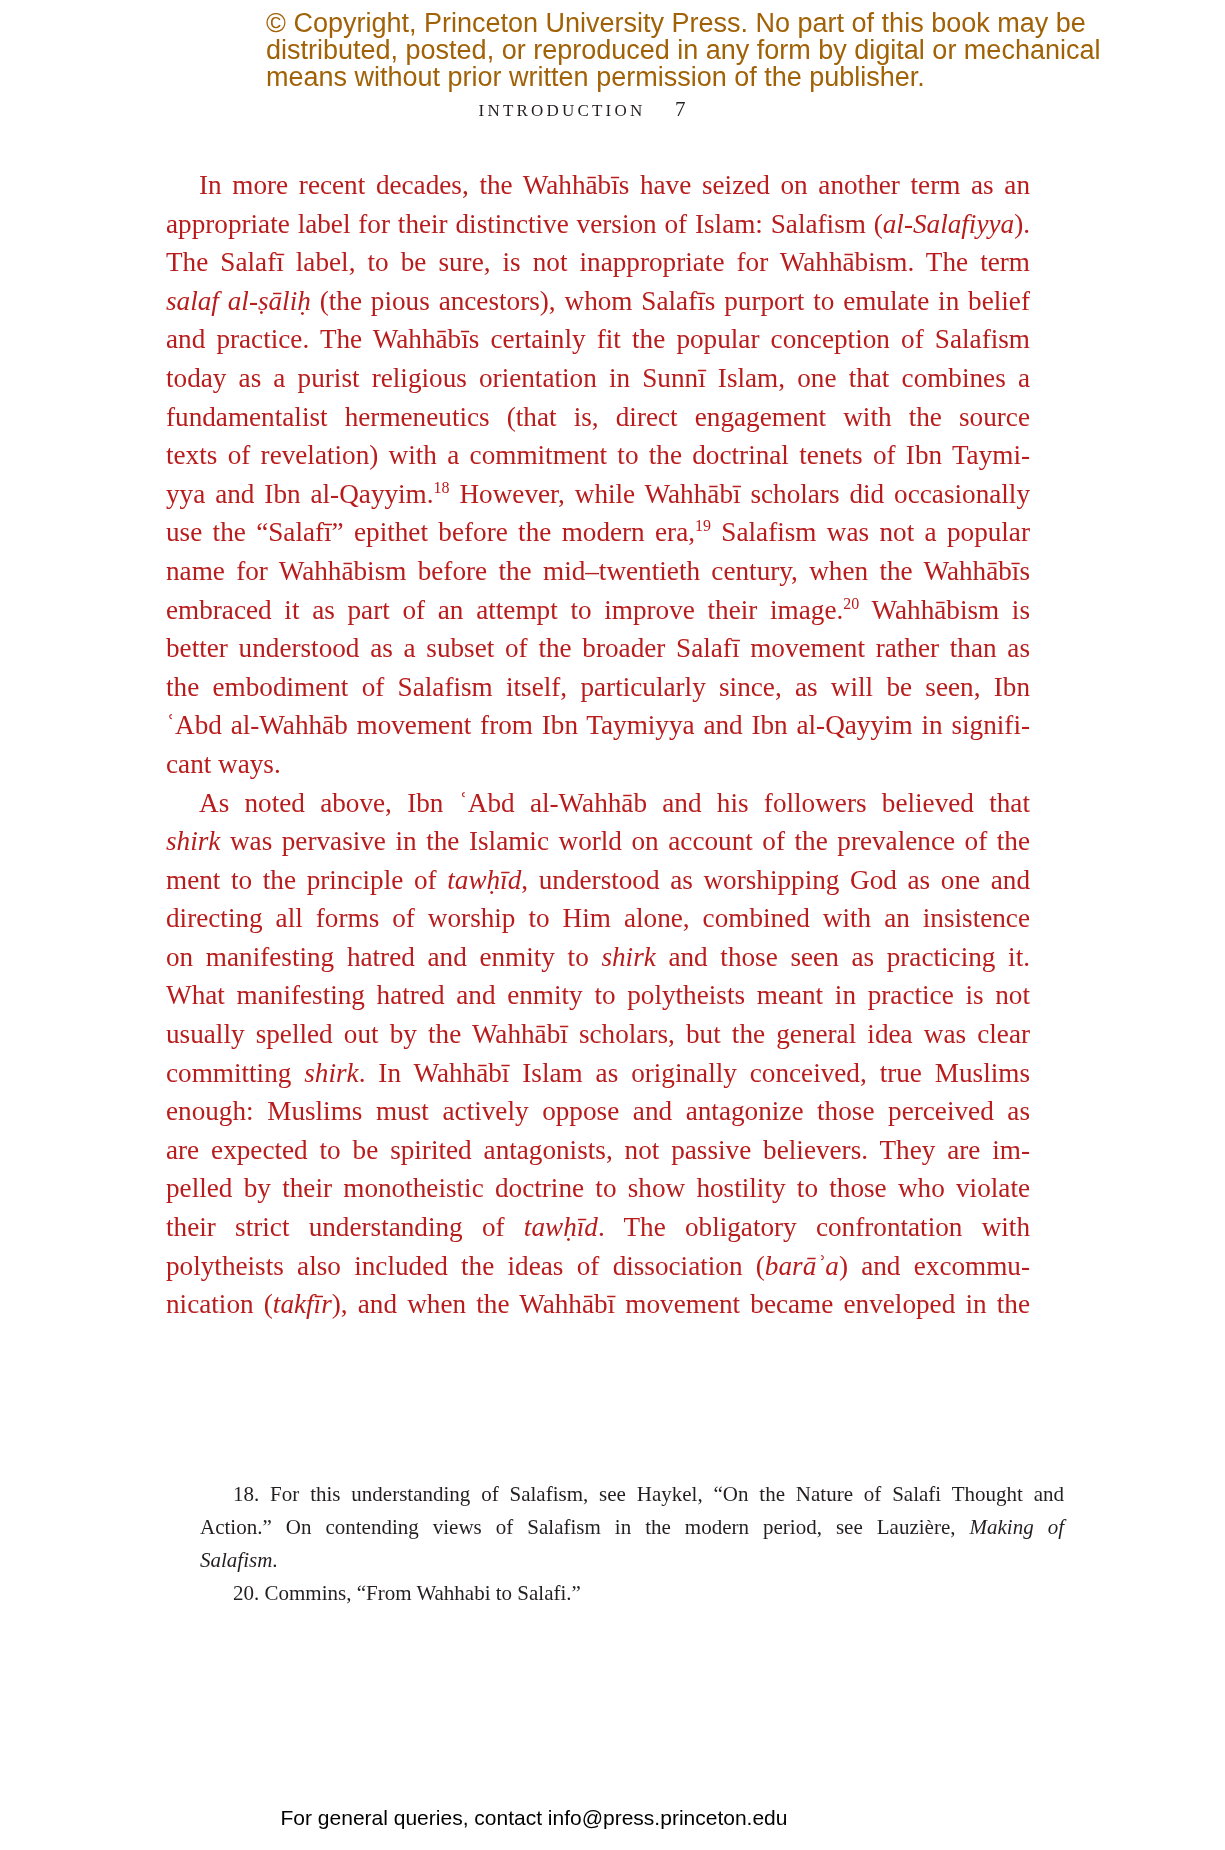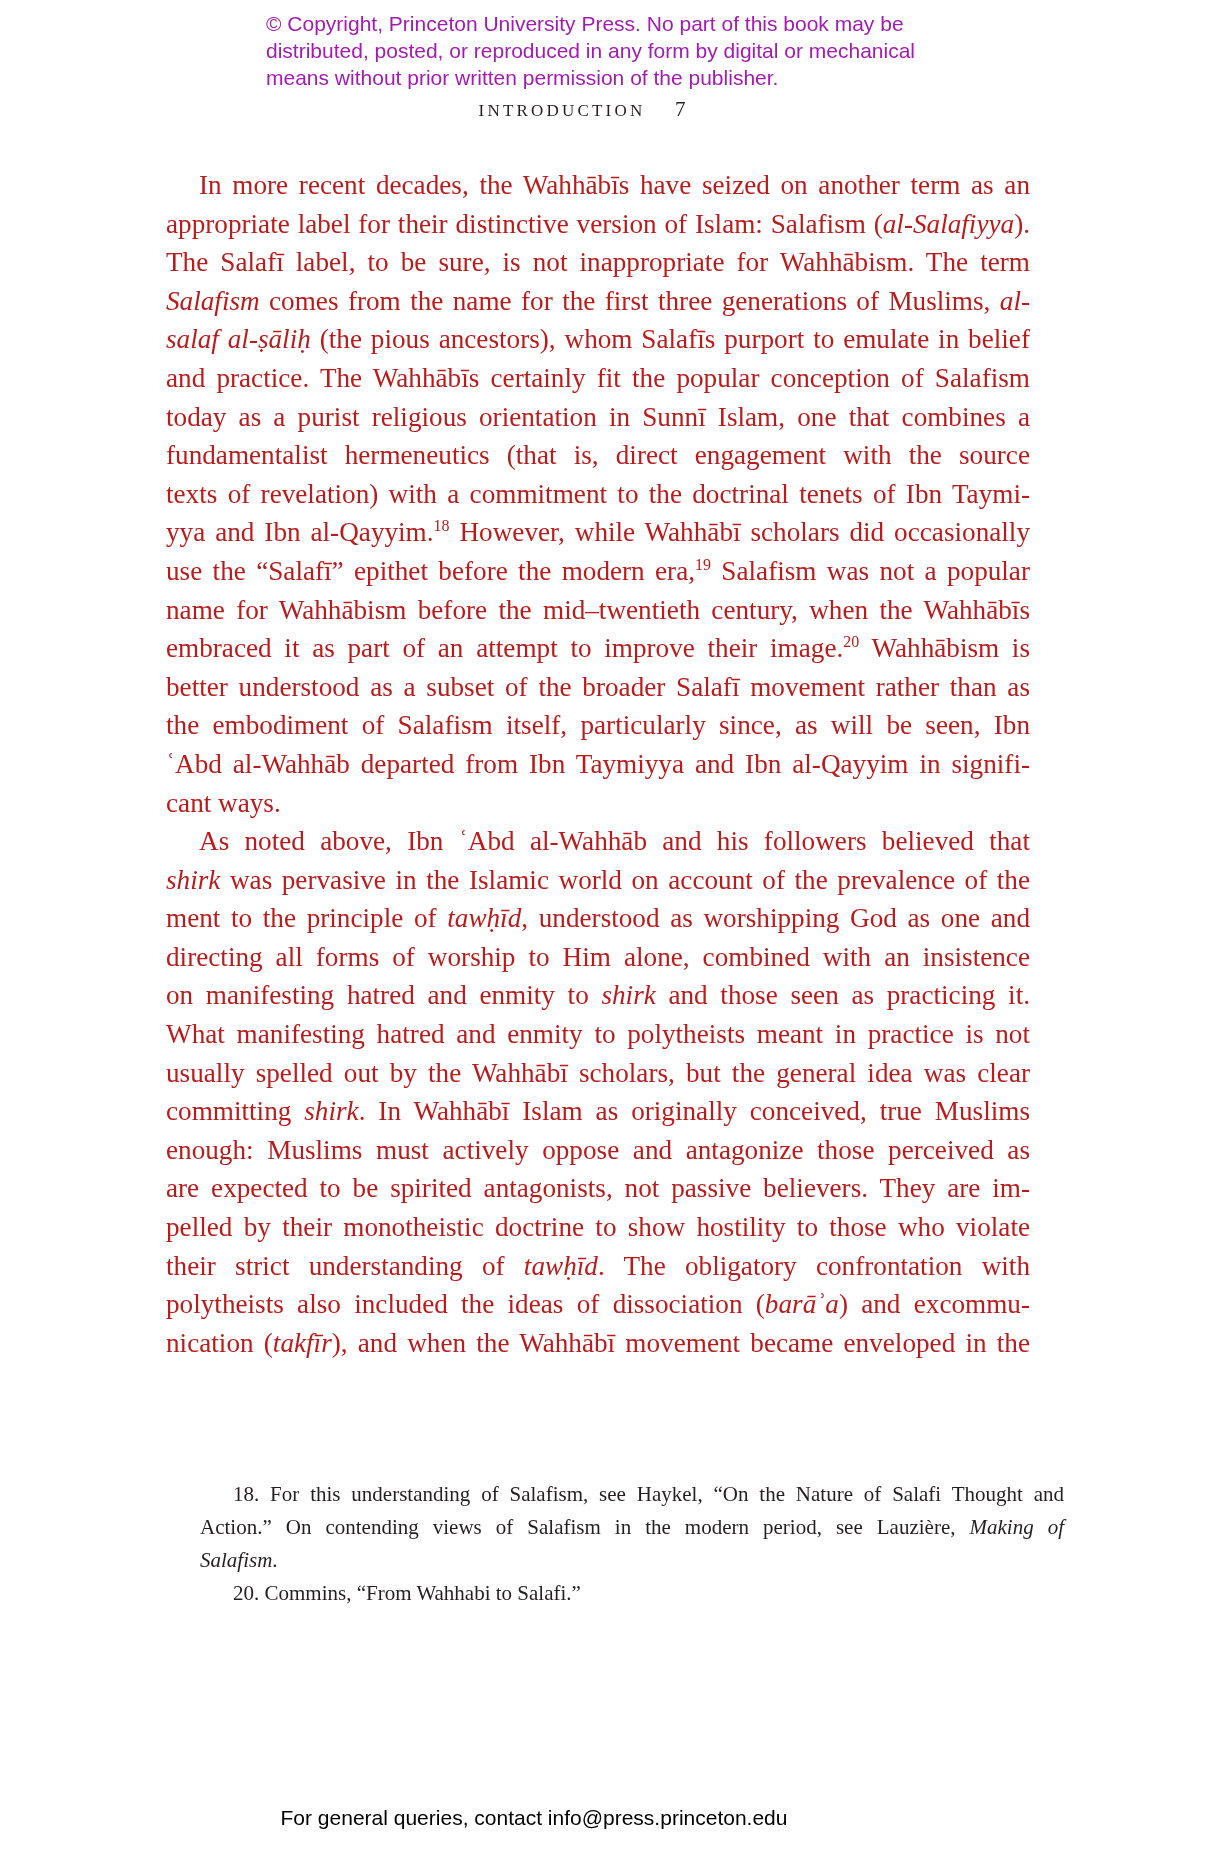--- a/index.html
+++ b/index.html
@@ -13,23 +13,23 @@
       position: relative;
       overflow: hidden;
       color: #231f20;
     }
     .copyright {
       position: absolute;
       left: 266px;
       top: 10px;
       width: 760px;
       font-family: "Liberation Sans", sans-serif;
-      font-size: 21px;
+      font-size: 27px;
       line-height: 27px;
-      color: #a21caf;
+      color: #a16207;
     }
     .copyright div { white-space: nowrap; }
     .running-head {
       position: absolute;
       left: 0;
       width: 1034px;
       top: 97px;
       text-align: center;
       font-family: "Liberation Serif", serif;
       font-size: 17px;
@@ -110,33 +110,32 @@
 <div class="running-head">
   <span class="rh-title">INTRODUCTION</span>
   <span class="rh-page">7</span>
 </div>
 
 <div class="body-text">
   <div>
     <span class="line indent">In more recent decades, the Wahhābīs have seized on another term as an</span>
     <span class="line"><span>appropriate label for their distinctive version of Islam: Salafism (</span><i>al-Salafiyya</i><span>).</span></span>
     <span class="line">The Salafī label, to be sure, is not inappropriate for Wahhābism. The term</span>
-    <span class="line"><i>Salafism</i><span> comes from the name for the first three generations of Muslims, </span><i>al-</i></span>
     <span class="line"><i>salaf al-ṣāliḥ</i><span> (the pious ancestors), whom Salafīs purport to emulate in belief</span></span>
     <span class="line">and practice. The Wahhābīs certainly fit the popular conception of Salafism</span>
     <span class="line">today as a purist religious orientation in Sunnī Islam, one that combines a</span>
     <span class="line">fundamentalist hermeneutics (that is, direct engagement with the source</span>
     <span class="line">texts of revelation) with a commitment to the doctrinal tenets of Ibn Taymi-</span>
     <span class="line"><span>yya and Ibn al-Qayyim.</span><sup>18</sup><span> However, while Wahhābī scholars did occasionally</span></span>
     <span class="line"><span>use the “Salafī” epithet before the modern era,</span><sup>19</sup><span> Salafism was not a popular</span></span>
     <span class="line">name for Wahhābism before the mid–twentieth century, when the Wahhābīs</span>
     <span class="line"><span>embraced it as part of an attempt to improve their image.</span><sup>20</sup><span> Wahhābism is</span></span>
     <span class="line">better understood as a subset of the broader Salafī movement rather than as</span>
     <span class="line">the embodiment of Salafism itself, particularly since, as will be seen, Ibn</span>
-    <span class="line">ʿAbd al-Wahhāb departed from Ibn Taymiyya and Ibn al-Qayyim in signifi-</span>
+    <span class="line">ʿAbd al-Wahhāb movement from Ibn Taymiyya and Ibn al-Qayyim in signifi-</span>
     <span class="line last">cant ways.</span>
   </div>
   <div>
     <span class="line indent">As noted above, Ibn ʿAbd al-Wahhāb and his followers believed that</span>
     <span class="line"><i>shirk</i><span> was pervasive in the Islamic world on account of the prevalence of the</span></span>
     <span class="line"><span>ment to the principle of </span><i>tawḥīd</i><span>, understood as worshipping God as one and</span></span>
     <span class="line">directing all forms of worship to Him alone, combined with an insistence</span>
     <span class="line"><span>on manifesting hatred and enmity to </span><i>shirk</i><span> and those seen as practicing it.</span></span>
     <span class="line">What manifesting hatred and enmity to polytheists meant in practice is not</span>
     <span class="line">usually spelled out by the Wahhābī scholars, but the general idea was clear</span>

